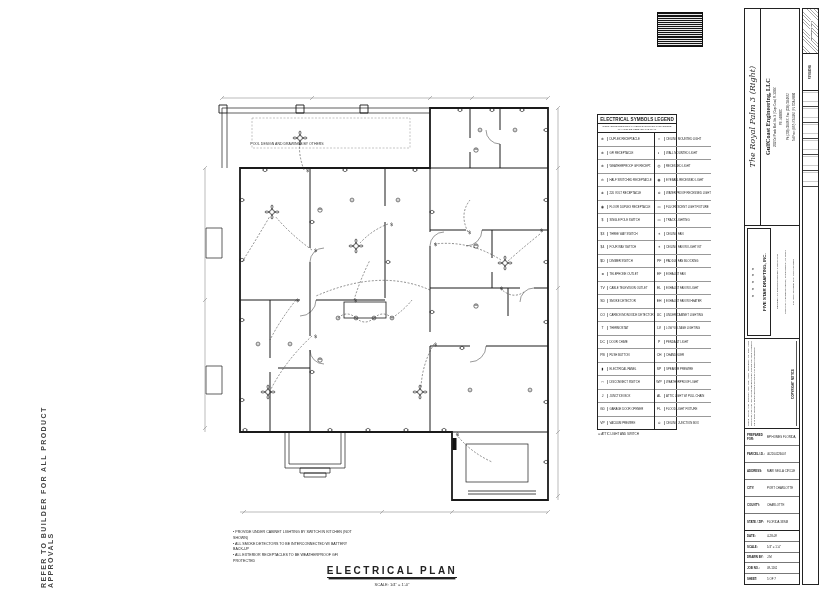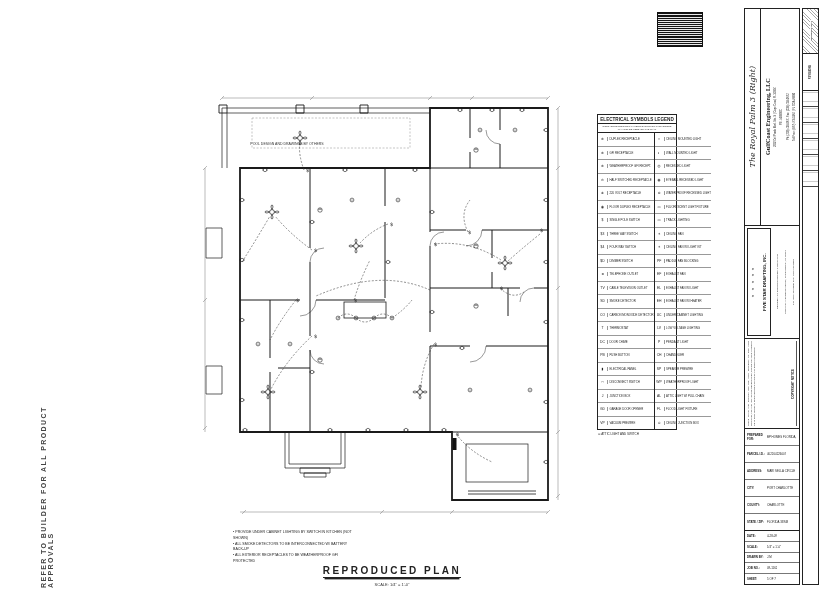--- a/index.html
+++ b/index.html
@@ -234,21 +234,21 @@
         <text x="296" y="302" font-size="5" fill="#222" stroke="none" font-family="DejaVu Serif, serif">$</text>
         <text x="354" y="302" font-size="5" fill="#222" stroke="none" font-family="DejaVu Serif, serif">$</text>
         <text x="540" y="232" font-size="5" fill="#222" stroke="none" font-family="DejaVu Serif, serif">$</text>
       </g>
   </svg>
 
   <div class="side-note v">REFER TO BUILDER FOR ALL PRODUCT APPROVALS</div>
   <div class="pool-note">POOL DESIGN AND DRAWINGS BY OTHERS</div>
 
   <div class="plan-title-wrap">
-    <div class="plan-title">REPRODUCED PLAN</div>
+    <div class="plan-title">ELECTRICAL PLAN</div>
     <div class="plan-scale">SCALE: 1/4" = 1'-0"</div>
   </div>
 
   <div class="plan-notes" id="plan-notes-list">
       <div class="note-line">• PROVIDE UNDER CABINET LIGHTING BY SWITCH IN KITCHEN (NOT SHOWN)</div>
       <div class="note-line">• ALL SMOKE DETECTORS TO BE INTERCONNECTED W/ BATTERY BACK-UP</div>
       <div class="note-line">• ALL EXTERIOR RECEPTACLES TO BE WEATHERPROOF GFI PROTECTED</div>
     </div>
 
   <div class="legend">

